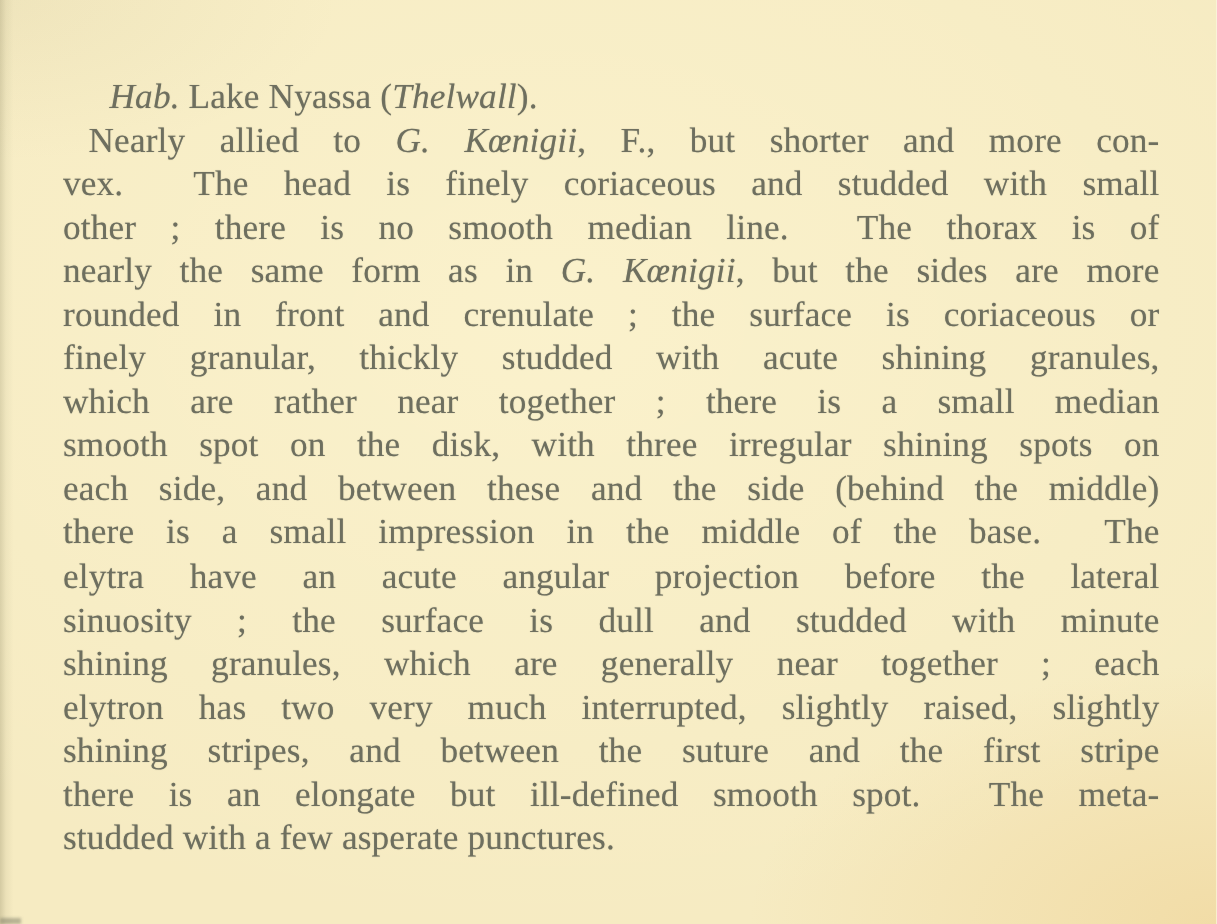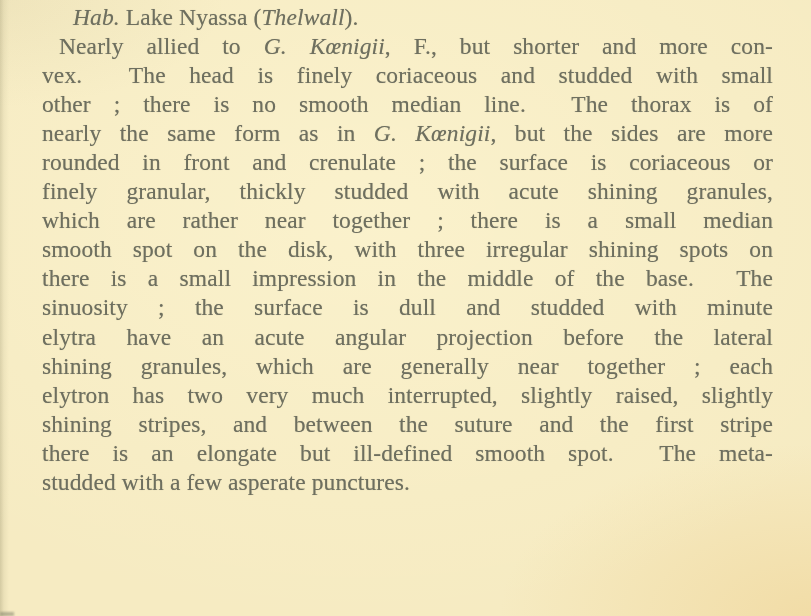--- a/index.html
+++ b/index.html
@@ -54,32 +54,33 @@
   }
   .it {
     font-style: italic;
   }
 </style>
 </head>
 <body>
 
 <div class="page">
   <div class="text-block">
-      <div class="line" style="padding-left: 31px;"><span class="it">Hab.</span><span class=""> Lake Nyassa (</span><span class="it">Thelwall</span><span class="">).</span></div>
+      <div class="line" style="padding-left: 31px; margin-top: 48px;"><span class="it">Hab.</span><span class=""> Lake Nyassa (</span><span class="it">Thelwall</span><span class="">).</span></div>
       <div class="line just" style="padding-left: 17px;"><span class="">Nearly allied to </span><span class="it">G. Kœnigii</span><span class="">, F., but shorter and more con-</span></div>
       <div class="line just"><span class="">vex.&nbsp; The head is finely coriaceous and studded with small</span></div>
       <div class="line just"><span class="">other&nbsp;; there is no smooth median line.&nbsp; The thorax is of</span></div>
       <div class="line just"><span class="">nearly the same form as in </span><span class="it">G. Kœnigii</span><span class="">, but the sides are more</span></div>
       <div class="line just"><span class="">rounded in front and crenulate&nbsp;; the surface is coriaceous or</span></div>
       <div class="line just"><span class="">finely granular, thickly studded with acute shining granules,</span></div>
       <div class="line just"><span class="">which are rather near together&nbsp;; there is a small median</span></div>
       <div class="line just"><span class="">smooth spot on the disk, with three irregular shining spots on</span></div>
+      <div class="line just"><span class="">each side, and between these and the side (behind the middle)</span></div>
       <div class="line just"><span class="">there is a small impression in the middle of the base.&nbsp; The</span></div>
+      <div class="line just"><span class="">elytra have an acute angular projection before the lateral</span></div>
       <div class="line just"><span class="">sinuosity&nbsp;; the surface is dull and studded with minute</span></div>
-      <div class="line just"><span class="">elytra have an acute angular projection before the lateral</span></div>
       <div class="line just"><span class="">shining granules, which are generally near together&nbsp;; each</span></div>
       <div class="line just"><span class="">elytron has two very much interrupted, slightly raised, slightly</span></div>
       <div class="line just"><span class="">shining stripes, and between the suture and the first stripe</span></div>
       <div class="line just"><span class="">there is an elongate but ill-defined smooth spot.&nbsp; The meta-</span></div>
       <div class="line"><span class="">studded with a few asperate punctures.</span></div>
     </div>
   <div class="corner-sliver"></div>
 </div>
 
 </body></html>

